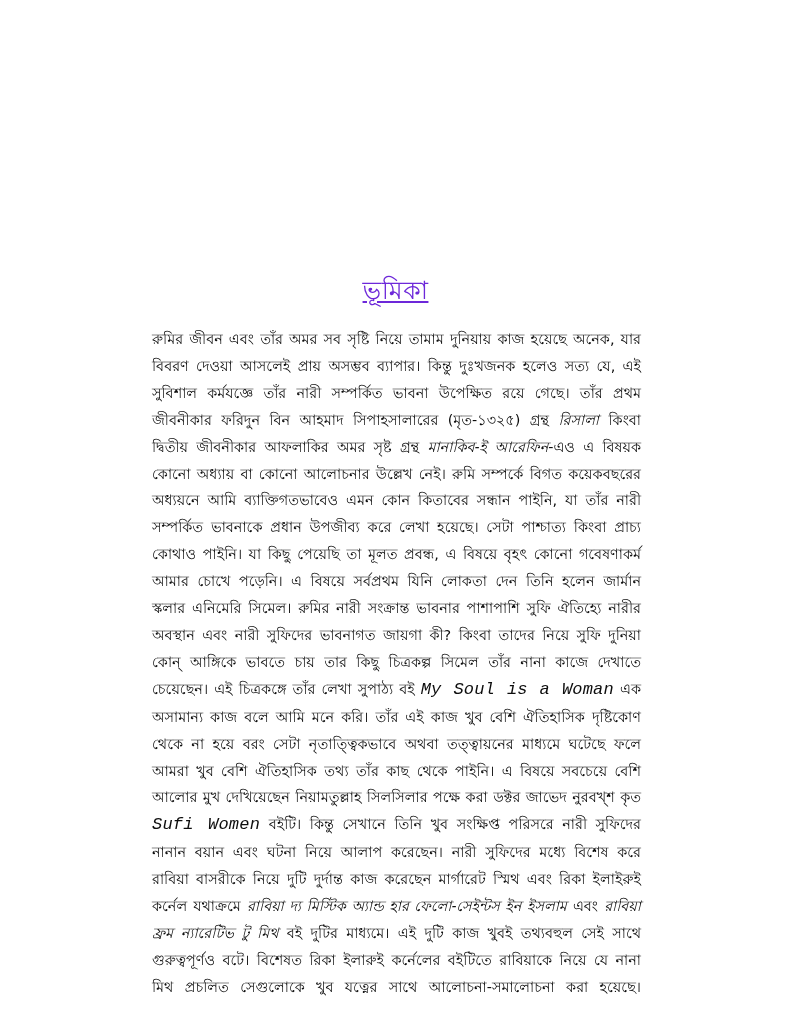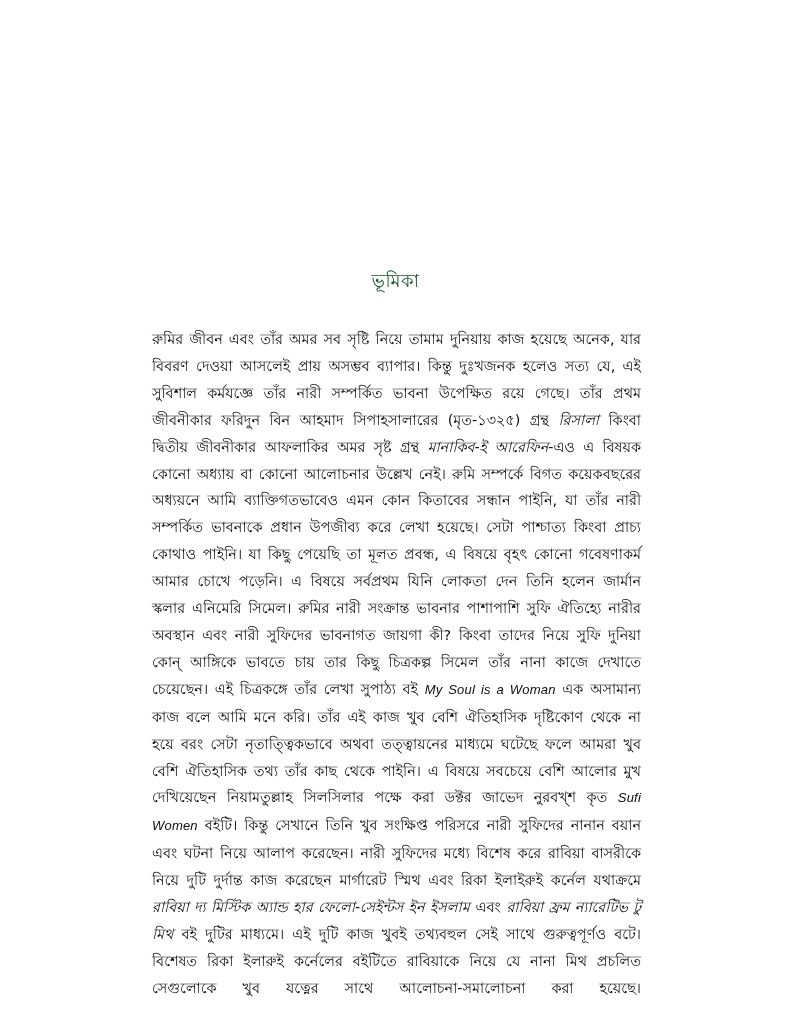--- a/index.html
+++ b/index.html
@@ -24,25 +24,26 @@
   }
 
   
   .chapter-heading {
     position: absolute;
     top: 258px;
     left: 0;
     width: 791px;
     text-align: center;
     font-family: "DejaVu Sans", "Liberation Sans", sans-serif;
-    font-size: 18px;
+    font-size: 25px;
     line-height: 1.25;
     font-weight: 400;
     letter-spacing: 0.5px;
-    color: #14532d;
+    color: #6d28d9;
+    text-decoration: underline;
   }
 
   
   .text-block {
     position: absolute;
     top: 326px;
     left: 152px;
     width: 489px;
   }
 
@@ -71,22 +72,22 @@
   }
 
   
   .title-bn {
     font-style: italic;
     font-family: Liberation Sans, sans-serif;
   }
 
   .title-en {
     font-style: italic;
-    font-family: Liberation Sans, sans-serif;
-    font-size: 13px;
+    font-family: Liberation Mono, monospace;
+    font-size: 17px;
     letter-spacing: 0.2px;
   }
 </style>
 </head>
 <body>
 
 <div class="page" style="width: 791px; height: 1024px; background: rgb(255, 255, 255); color: rgb(13, 13, 13);">
 
   <h1 class="chapter-heading">ভূমিকা</h1>
 

